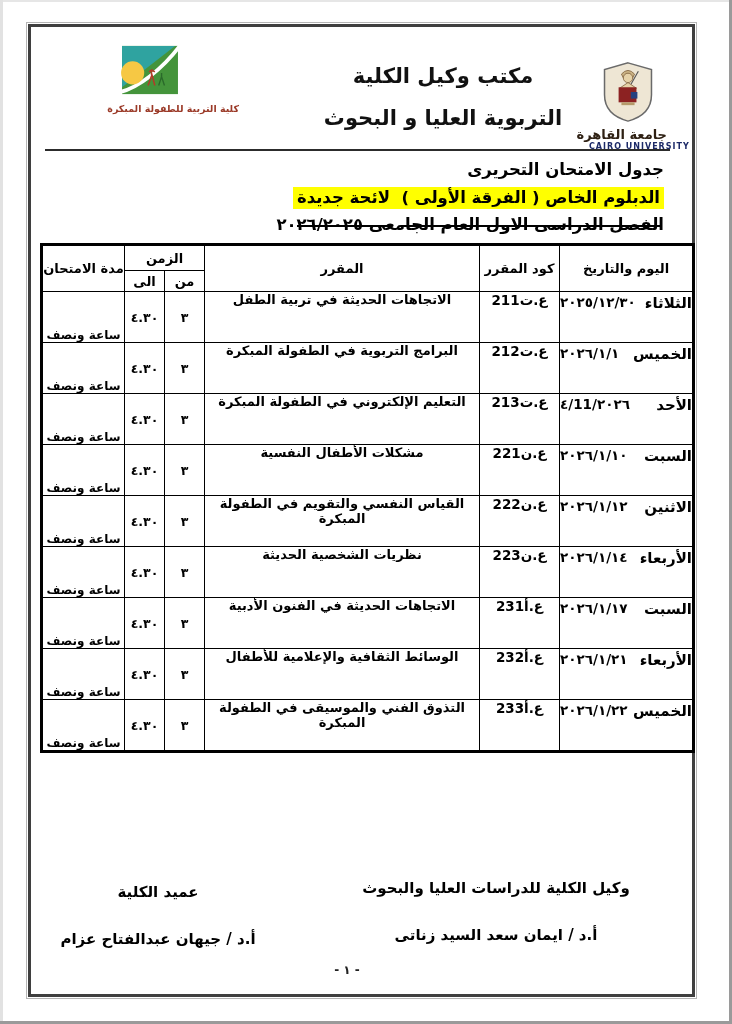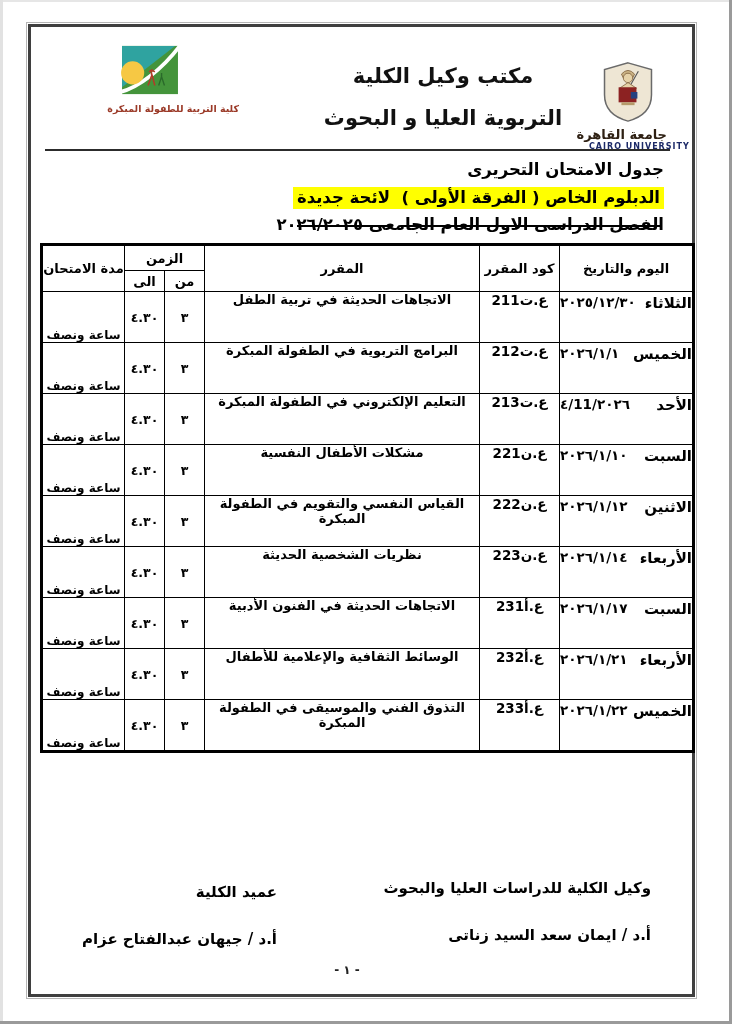--- a/index.html
+++ b/index.html
@@ -38,21 +38,21 @@
   td{height:48px;}
   .c-day{font-size:15px;text-align:center;}
   .daywrap{display:flex;flex-direction:row;justify-content:space-between;height:46px;padding:2px 0 2px;}
   .daywrap .date{font-size:13.5px;}
   .c-code{vertical-align:top;text-align:center;font-size:13.5px;padding-top:4px;}
   .c-course{vertical-align:top;text-align:center;font-size:13px;padding-top:4px;}
   .c-from,.c-to{vertical-align:middle;text-align:center;font-size:12.5px;}
   .c-dur{vertical-align:bottom;text-align:center;font-size:12px;padding-bottom:7px;margin-left:14px;}
 
   
-  .sig-block{position:absolute;direction:rtl;}
+  .sig-block{position:absolute;text-align:center;direction:rtl;}
   .sig-right{left:310px;top:852px;width:310px;}
   .sig-left{left:8px;top:856px;width:238px;}
   .sig-title{font-size:15px;font-weight:700;}
   .sig-name{font-size:15px;font-weight:700;margin-top:29px;}
   .page-num{position:absolute;left:284px;top:936px;width:64px;text-align:center;
             font-size:12px;font-weight:700;color:#222;direction:rtl;}
 </style>
 </head>
 <body>
 

